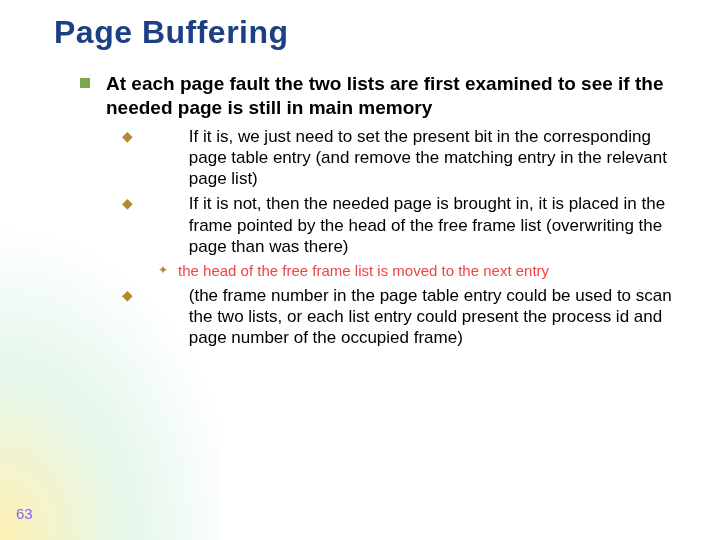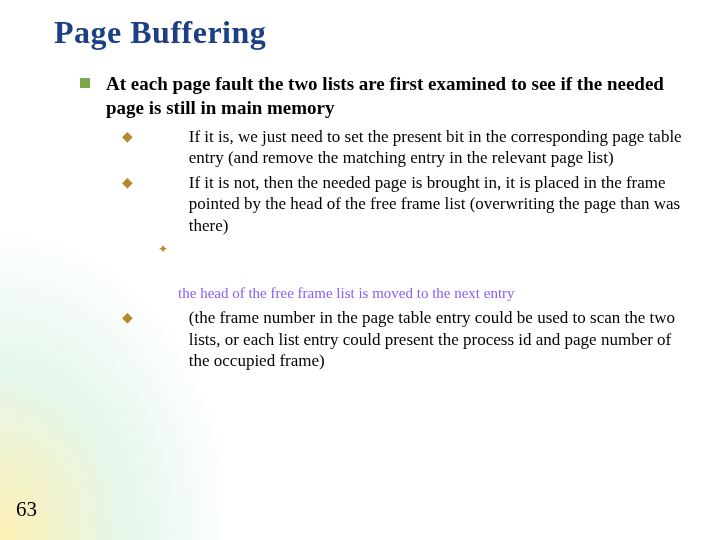--- a/index.html
+++ b/index.html
@@ -9,21 +9,20 @@
     height: 540px;
     font-family: Arial, Helvetica, sans-serif;
     background: #ffffff;
     overflow: hidden;
   }
   .slide {
     position: relative;
     width: 720px;
     height: 540px;
     box-sizing: border-box;
-    font-family: Liberation Serif, serif;
   }
   .gradient-corner {
     position: absolute;
     left: 0;
     bottom: 0;
     width: 220px;
     height: 320px;
     background: radial-gradient(ellipse 320px 420px at 0% 100%,
       rgba(255, 230, 120, 0.55) 0%,
       rgba(180, 230, 200, 0.35) 40%,
@@ -88,30 +87,29 @@
     line-height: 1.25;
   }
   .t2 {
     font-size: 17px;
     color: #000;
     line-height: 1.25;
     margin-left: 44px;
   }
   .t3 {
     font-size: 15px;
-    color: #8b5cf6;
+    color: #ef4444;
     line-height: 1.3;
-    margin-top: 44px;
   }
   .page-num {
     position: absolute;
     left: 16px;
     bottom: 18px;
-    font-size: 21px;
-    color: #000000;
+    font-size: 15px;
+    color: #8b5cf6;
   }
   .gap { height: 14px; }
 </style>
 </head>
 <body>
 
 <div class="slide">
   <div class="gradient-corner"></div>
 
   <div class="title">Page Buffering</div>

